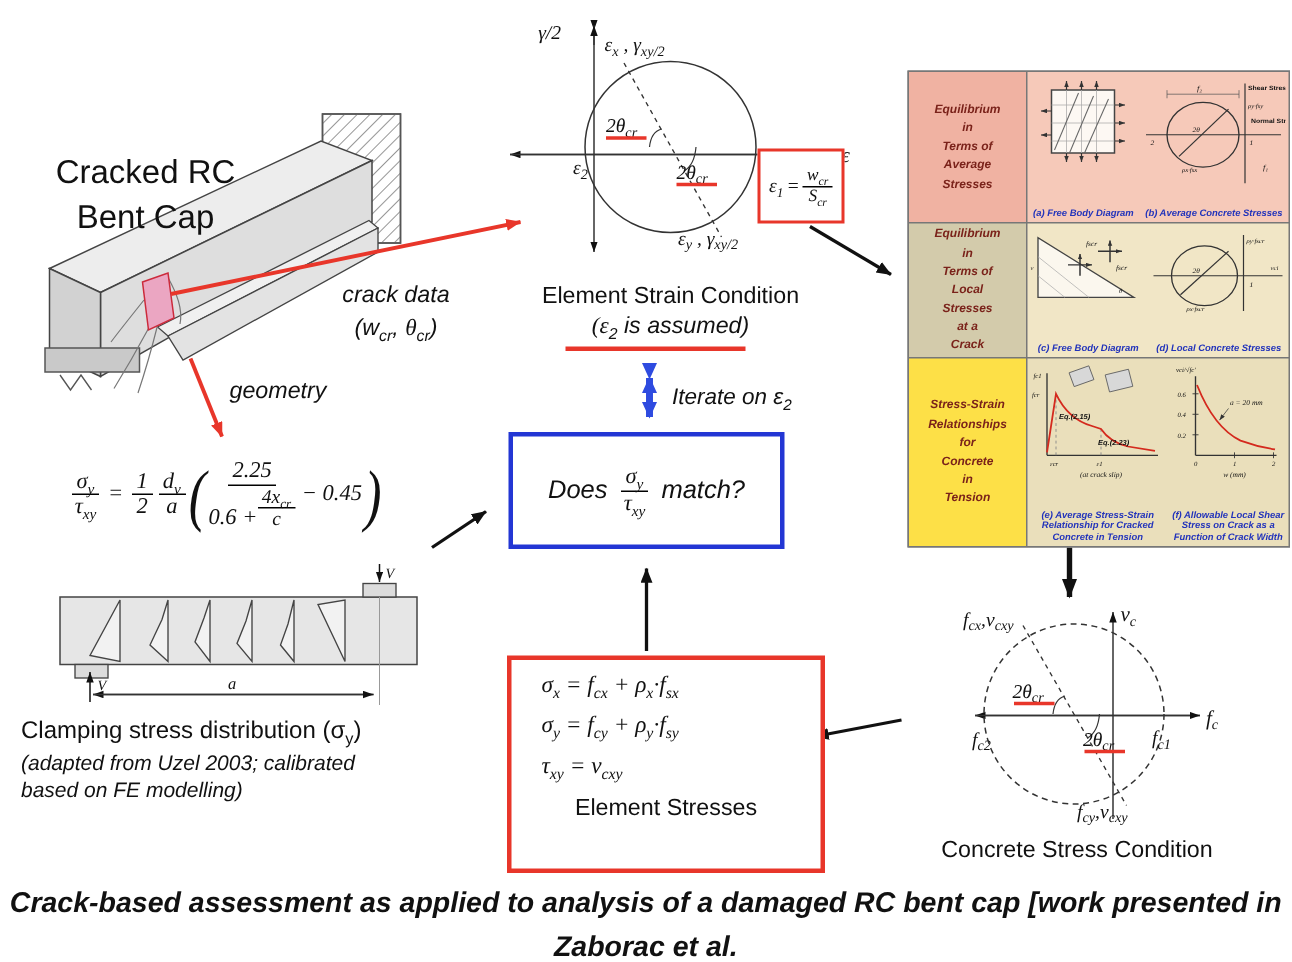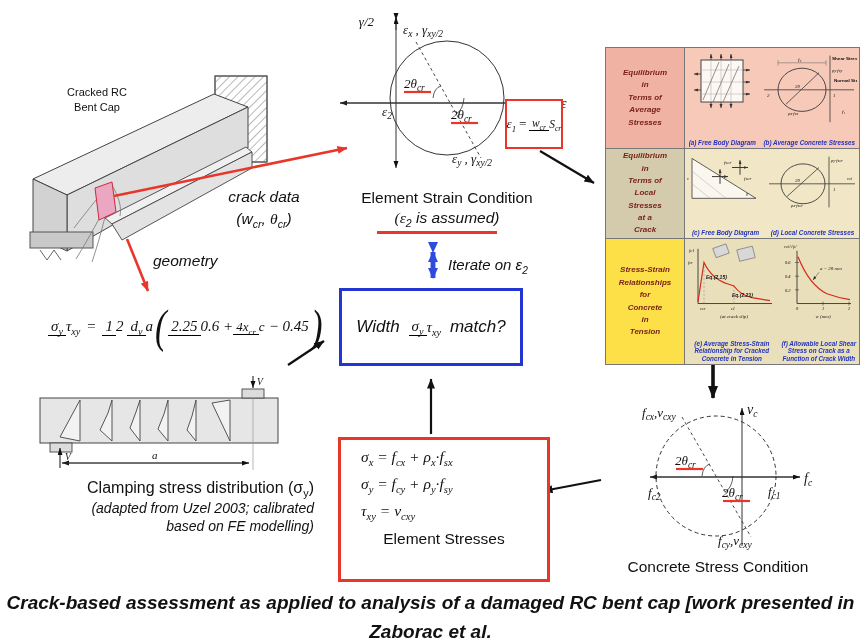--- a/index.html
+++ b/index.html
@@ -3,21 +3,21 @@
 <meta charset="utf-8">
 <style>
   html,body{margin:0;padding:0;background:#fff;}
   #root{position:relative;width:861px;height:641px;background:#fff;overflow:hidden;
         font-family:"Liberation Sans",sans-serif;color:#111;}
   .abs{position:absolute;}
   .pre{white-space:pre-line;}
   .ital{font-style:italic;}
   .mathserif{font-family:"Liberation Serif",serif;font-style:italic;}
   sub{font-size:68%;line-height:0;}
-  .frac{display:inline-flex;flex-direction:row;align-items:center;text-align:center;
+  .frac{display:inline-flex;flex-direction:column;align-items:center;text-align:center;
         vertical-align:middle;line-height:1.12;}
   .frac>.num{border-bottom:1.4px solid #000;padding:0 3px;}
   .bigparen{font-family:"Liberation Serif",serif;font-size:46px;font-weight:300;line-height:0.9;
             display:inline-block;transform:scaleX(.75);}
   
   .bluebox{border:3px solid #2336d4;display:flex;align-items:center;justify-content:center;gap:9px;}
   .redbox{border:3px solid #e8362a;}
   
   .panel{border:1px solid #777;background:#777;display:grid;grid-template-rows:100px 89px 1fr;gap:1px;}
   .prow{display:grid;grid-template-columns:78px 1fr;gap:1px;background:#777;border-radius:20px;}
@@ -152,21 +152,21 @@
       <line x1="253" y1="376" x2="253" y2="388" stroke="#111" stroke-width="1" marker-end="url(#mDim)"></line>
       <line x1="253" y1="398" x2="253" y2="470" stroke="#999" stroke-width="0.7"></line>
       <line x1="249" y1="463" x2="62" y2="463" stroke="#333" stroke-width="0.9" marker-end="url(#mDim)"></line>
       <line x1="62" y1="463" x2="249" y2="463" stroke="#333" stroke-width="0.9" marker-end="url(#mDim)"></line>
       <text x="65" y="460" style="font-size:9.5px"><tspan>V</tspan></text>
       <text x="257" y="385" style="font-size:9.5px"><tspan>V</tspan></text>
       <text x="152" y="459" style="font-size:11px"><tspan>a</tspan></text>
     </g>
   </svg>
 
-  <div class="abs cap15" style="left:22px;top:85px;width:150px;line-height:1.35;font-size:11px">
+  <div class="abs cap15" style="left:22px;top:100px;width:150px;line-height:1.35;font-size:22px">
     <div>Cracked RC</div>
     <div>Bent Cap</div>
   </div>
 
   <div class="abs ital" style="left:200px;top:186px;width:128px;text-align:center;font-size:15.5px;line-height:1.4">
     <div>crack data</div>
     <div><span>(w</span><sub>cr</sub><span>, </span><span class="mathserif">θ</span><sub>cr</sub><span>)</span></div>
   </div>
 
   <div class="abs ital" style="left:153px;top:252px;font-size:15.5px">geometry</div>
@@ -182,21 +182,21 @@
 
   <div class="abs cap15" style="left:336px;top:189px;width:222px">
     <div>Element Strain Condition</div>
     <div class="ital" style="margin-top:2px"><span class="mathserif">(ε</span><sub>2</sub><span> is assumed)</span></div>
   </div>
   <div class="abs" style="left:377px;top:231px;width:120px;height:3px;background:#e8362a"></div>
 
   <div class="abs ital" style="left:448px;top:256px;font-size:15px"><span>Iterate on ε</span><sub>2</sub></div>
 
   <div class="abs bluebox" style="left:339px;top:288px;width:178px;height:72px;background:#fff">
-    <span class="ital" style="font-size:17px">Width</span>
+    <span class="ital" style="font-size:17px">Does</span>
     <span class="frac mathserif" style="font-size:15px">
       <span class="num math"><span>σ</span><sub>y</sub></span>
       <span class="math"><span>τ</span><sub>xy</sub></span>
     </span>
     <span class="ital" style="font-size:17px">match?</span>
   </div>
 
   <div class="abs redbox" style="left:338px;top:437px;width:186px;height:131px;padding:8px 0 0 20px;background:#fff">
     <div class="mathserif math" style="font-size:15.5px;margin-bottom:9px"><span>σ</span><sub>x</sub><span> = </span><span>f</span><sub>cx</sub><span> + </span><span>ρ</span><sub>x</sub><span>·</span><span>f</span><sub>sx</sub></div>
     <div class="mathserif math" style="font-size:15.5px;margin-bottom:9px"><span>σ</span><sub>y</sub><span> = </span><span>f</span><sub>cy</sub><span> + </span><span>ρ</span><sub>y</sub><span>·</span><span>f</span><sub>sy</sub></div>
@@ -226,21 +226,21 @@
         <span class="frac" style="font-size:13px">
           <span class="num math"><span>4x</span><sub>cr</sub></span>
           <span>c</span>
         </span>
       </span>
     </span>
     <span style="margin-left:4px">− 0.45</span>
     <span class="bigparen">)</span>
   </div>
 
-  <div class="abs" style="left:14px;top:479px;width:300px;text-align:right">
+  <div class="abs" style="left:14px;top:479px;width:300px;text-align:left">
     <div style="font-size:16px"><span>Clamping stress distribution (σ</span><sub>y</sub><span>)</span></div>
     <div class="ital" style="font-size:14px;line-height:1.3;margin-top:2px">
       <div>(adapted from Uzel 2003; calibrated</div>
       <div>based on FE modelling)</div>
     </div>
   </div>
 
   <div class="abs cap15" style="left:598px;top:558px;width:240px">Concrete Stress Condition</div>
 
   <div class="abs panel" style="left:605px;top:47px;width:253px;height:316px">

